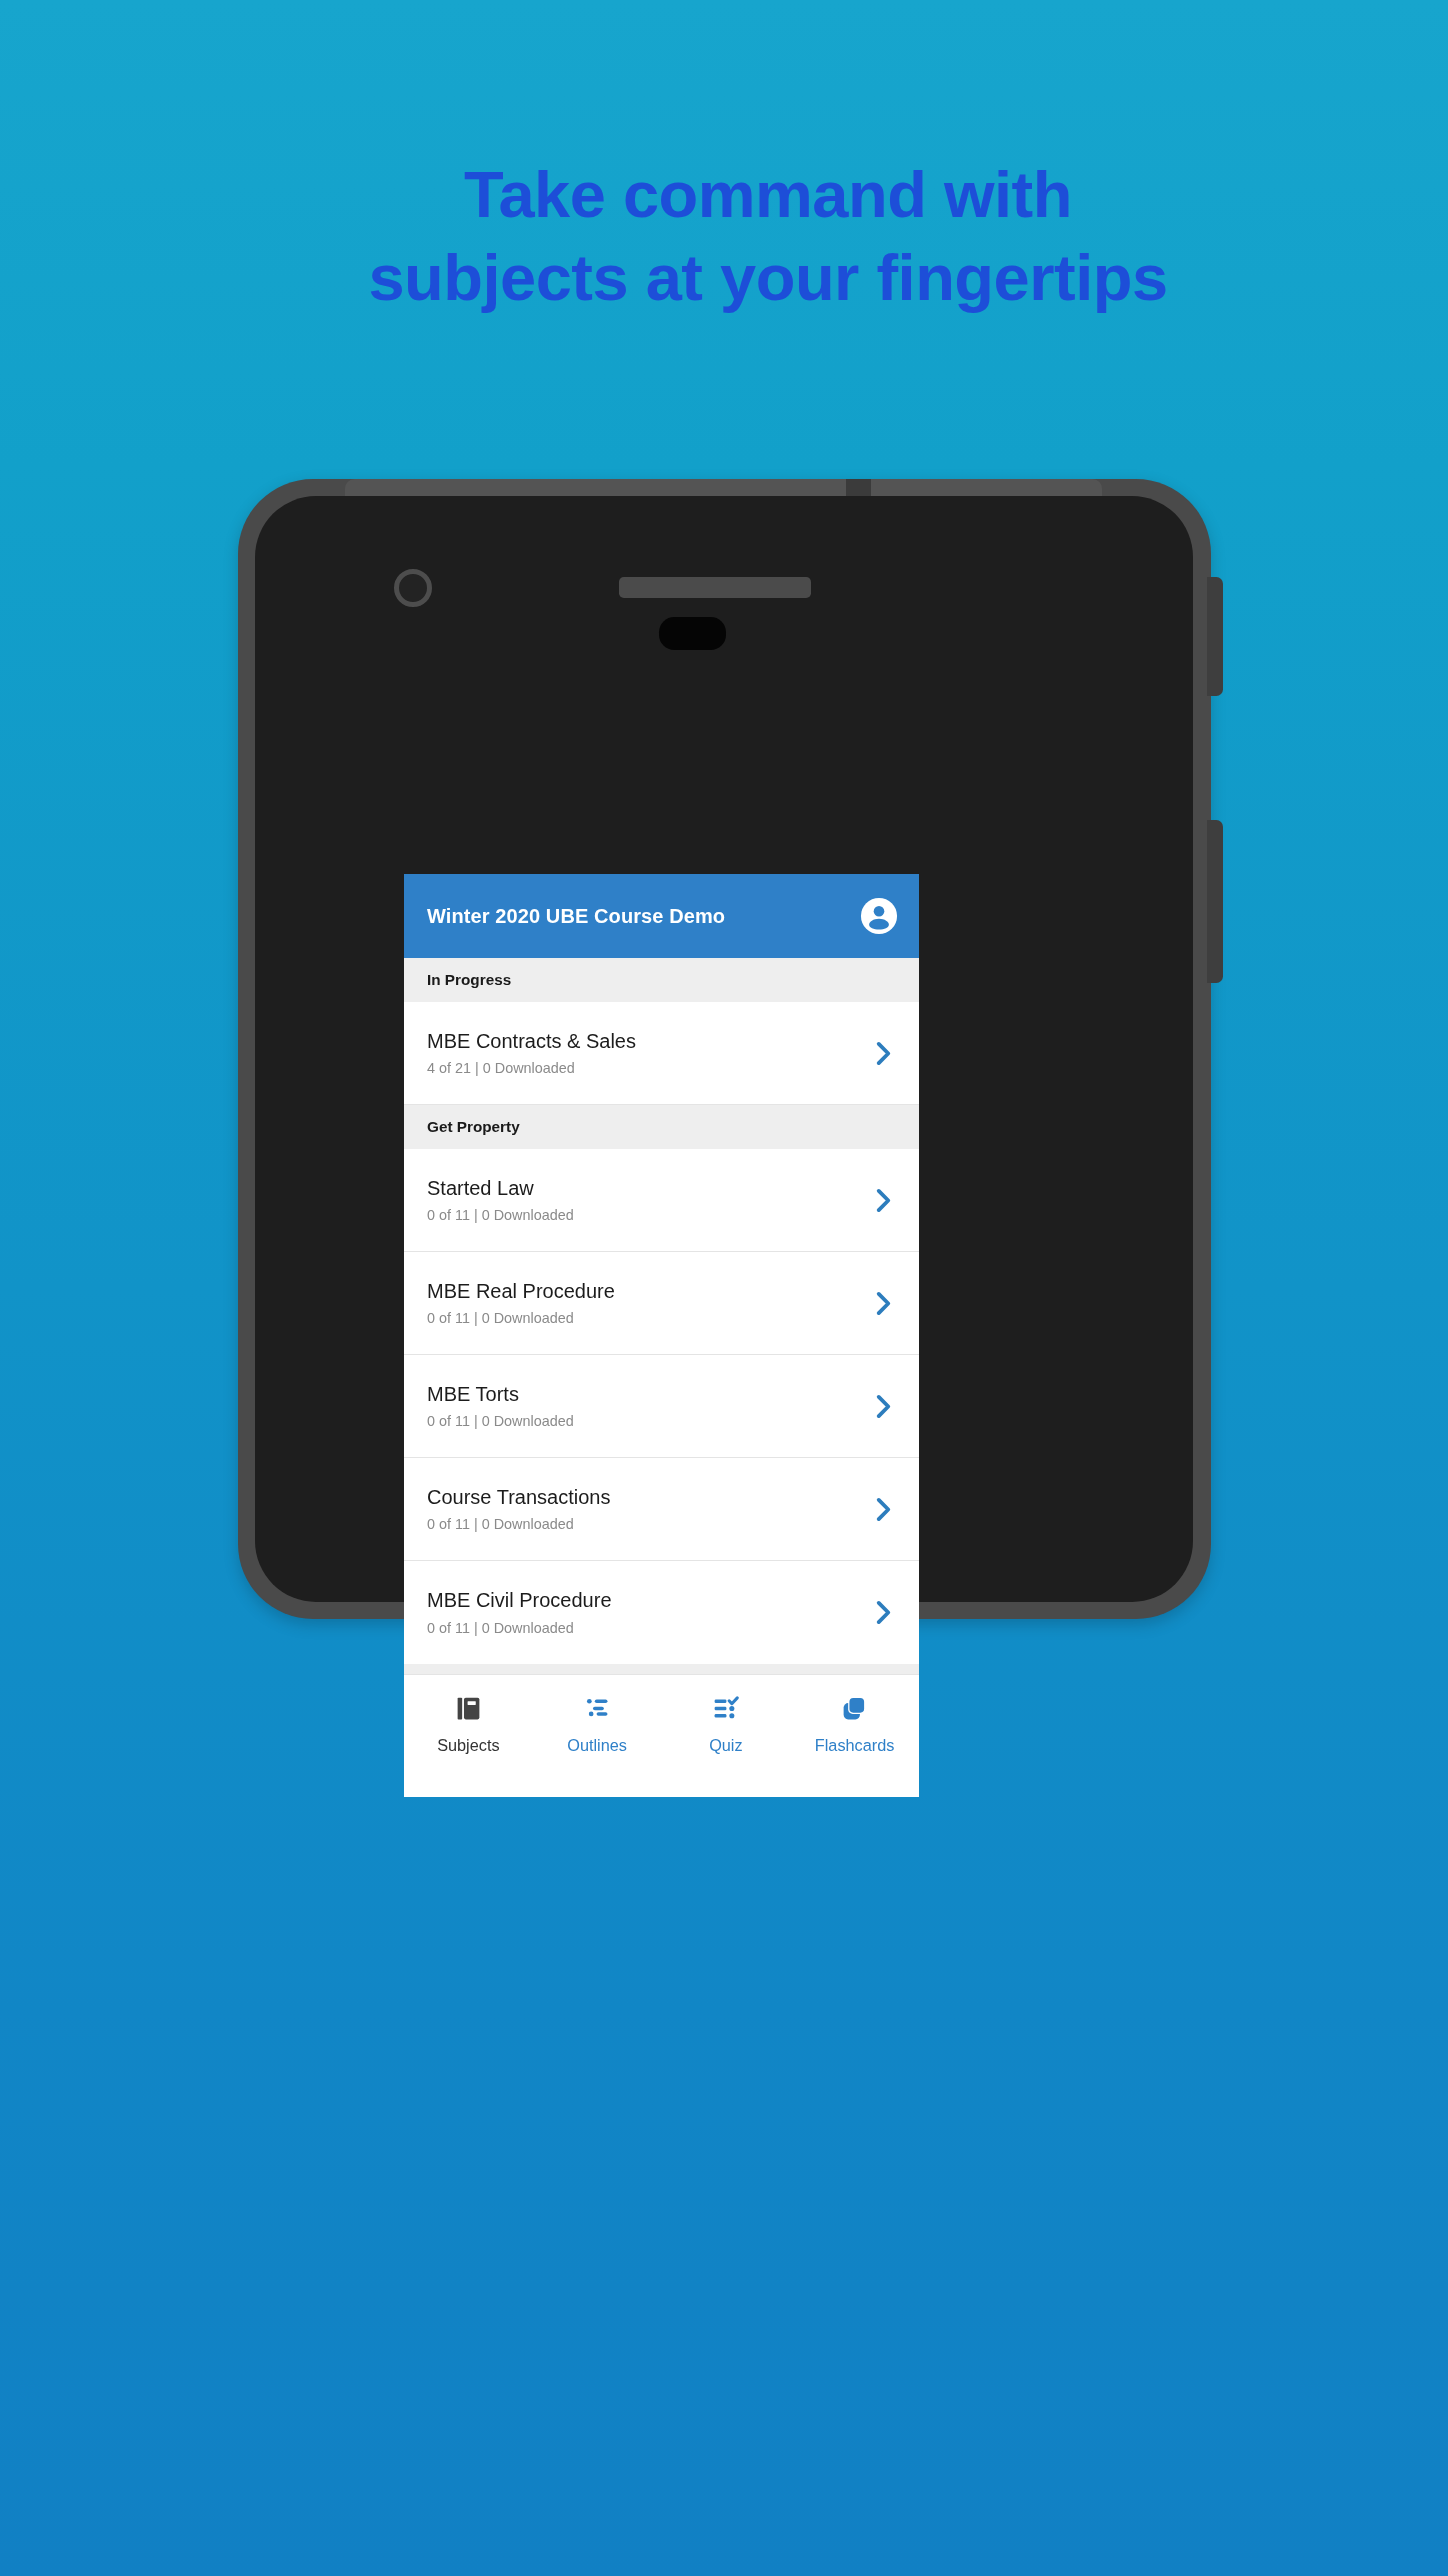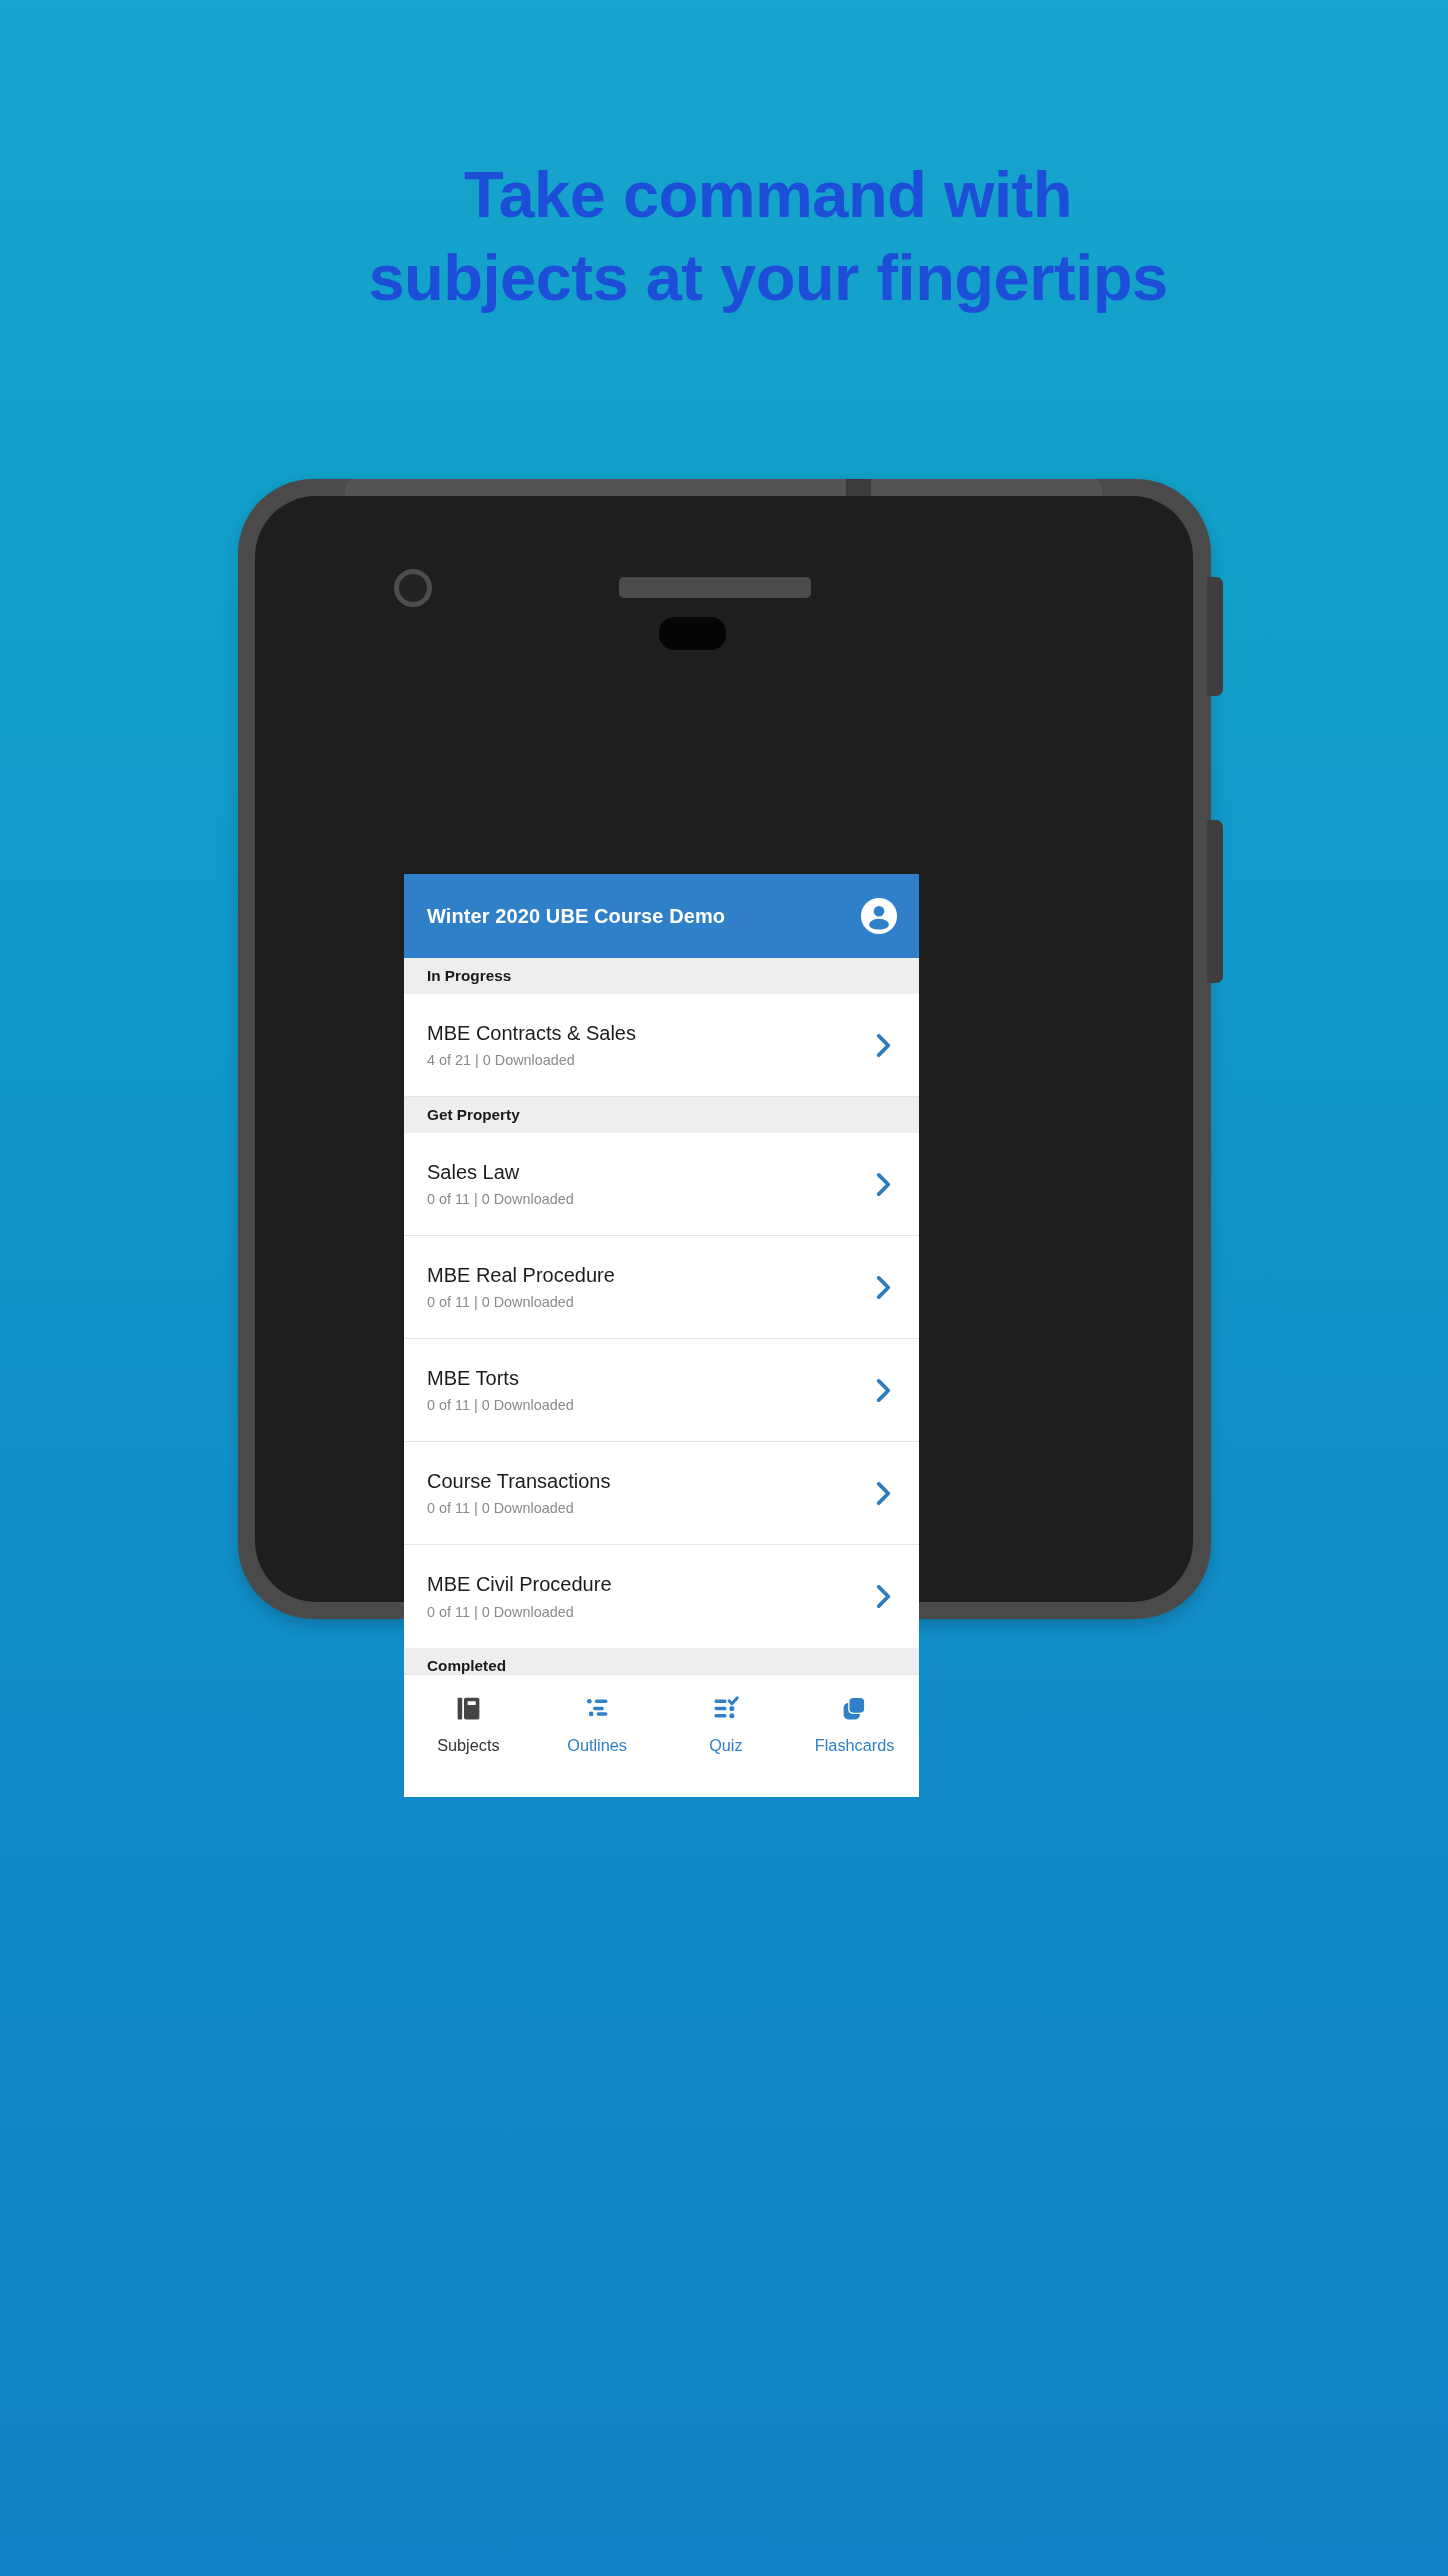--- a/index.html
+++ b/index.html
@@ -135,21 +135,21 @@
     font-size: 20px;
     font-weight: bold;
     letter-spacing: 0.1px;
   }
   .avatar-icon { width: 38px; height: 38px; display: block; flex: 0 0 auto; }
 
   .list { background: #ffffff; }
 
   .section-header {
     background: #eeeeee;
-    height: 36px;
+    height: 44px;
     display: flex;
     align-items: center;
     padding: 0 0 0 23px;
     font-size: 15.3px;
     font-weight: bold;
     color: #1a1a1a;
   }
 
   .row {
     height: 103px;
@@ -251,21 +251,21 @@
               <path d="M6 5l10 10L6 25" fill="none" stroke="#2d7dbd" stroke-width="4" stroke-linecap="round" stroke-linejoin="round"></path>
             </svg>
         </span>
       </div>
 
       <div class="section-header">
         <span>Get Property</span>
       </div>
       <div class="row">
         <div class="row-texts">
-          <div class="row-title">Sales Law</div>
+          <div class="row-title">Started Law</div>
           <div class="row-sub">0 of 11 | 0 Downloaded</div>
         </div>
         <span class="chevron-icon">
           <svg viewBox="0 0 22 30" width="21" height="29" aria-hidden="true">
               <path d="M6 5l10 10L6 25" fill="none" stroke="#2d7dbd" stroke-width="4" stroke-linecap="round" stroke-linejoin="round"></path>
             </svg>
         </span>
       </div>
       <div class="row">
         <div class="row-texts">

